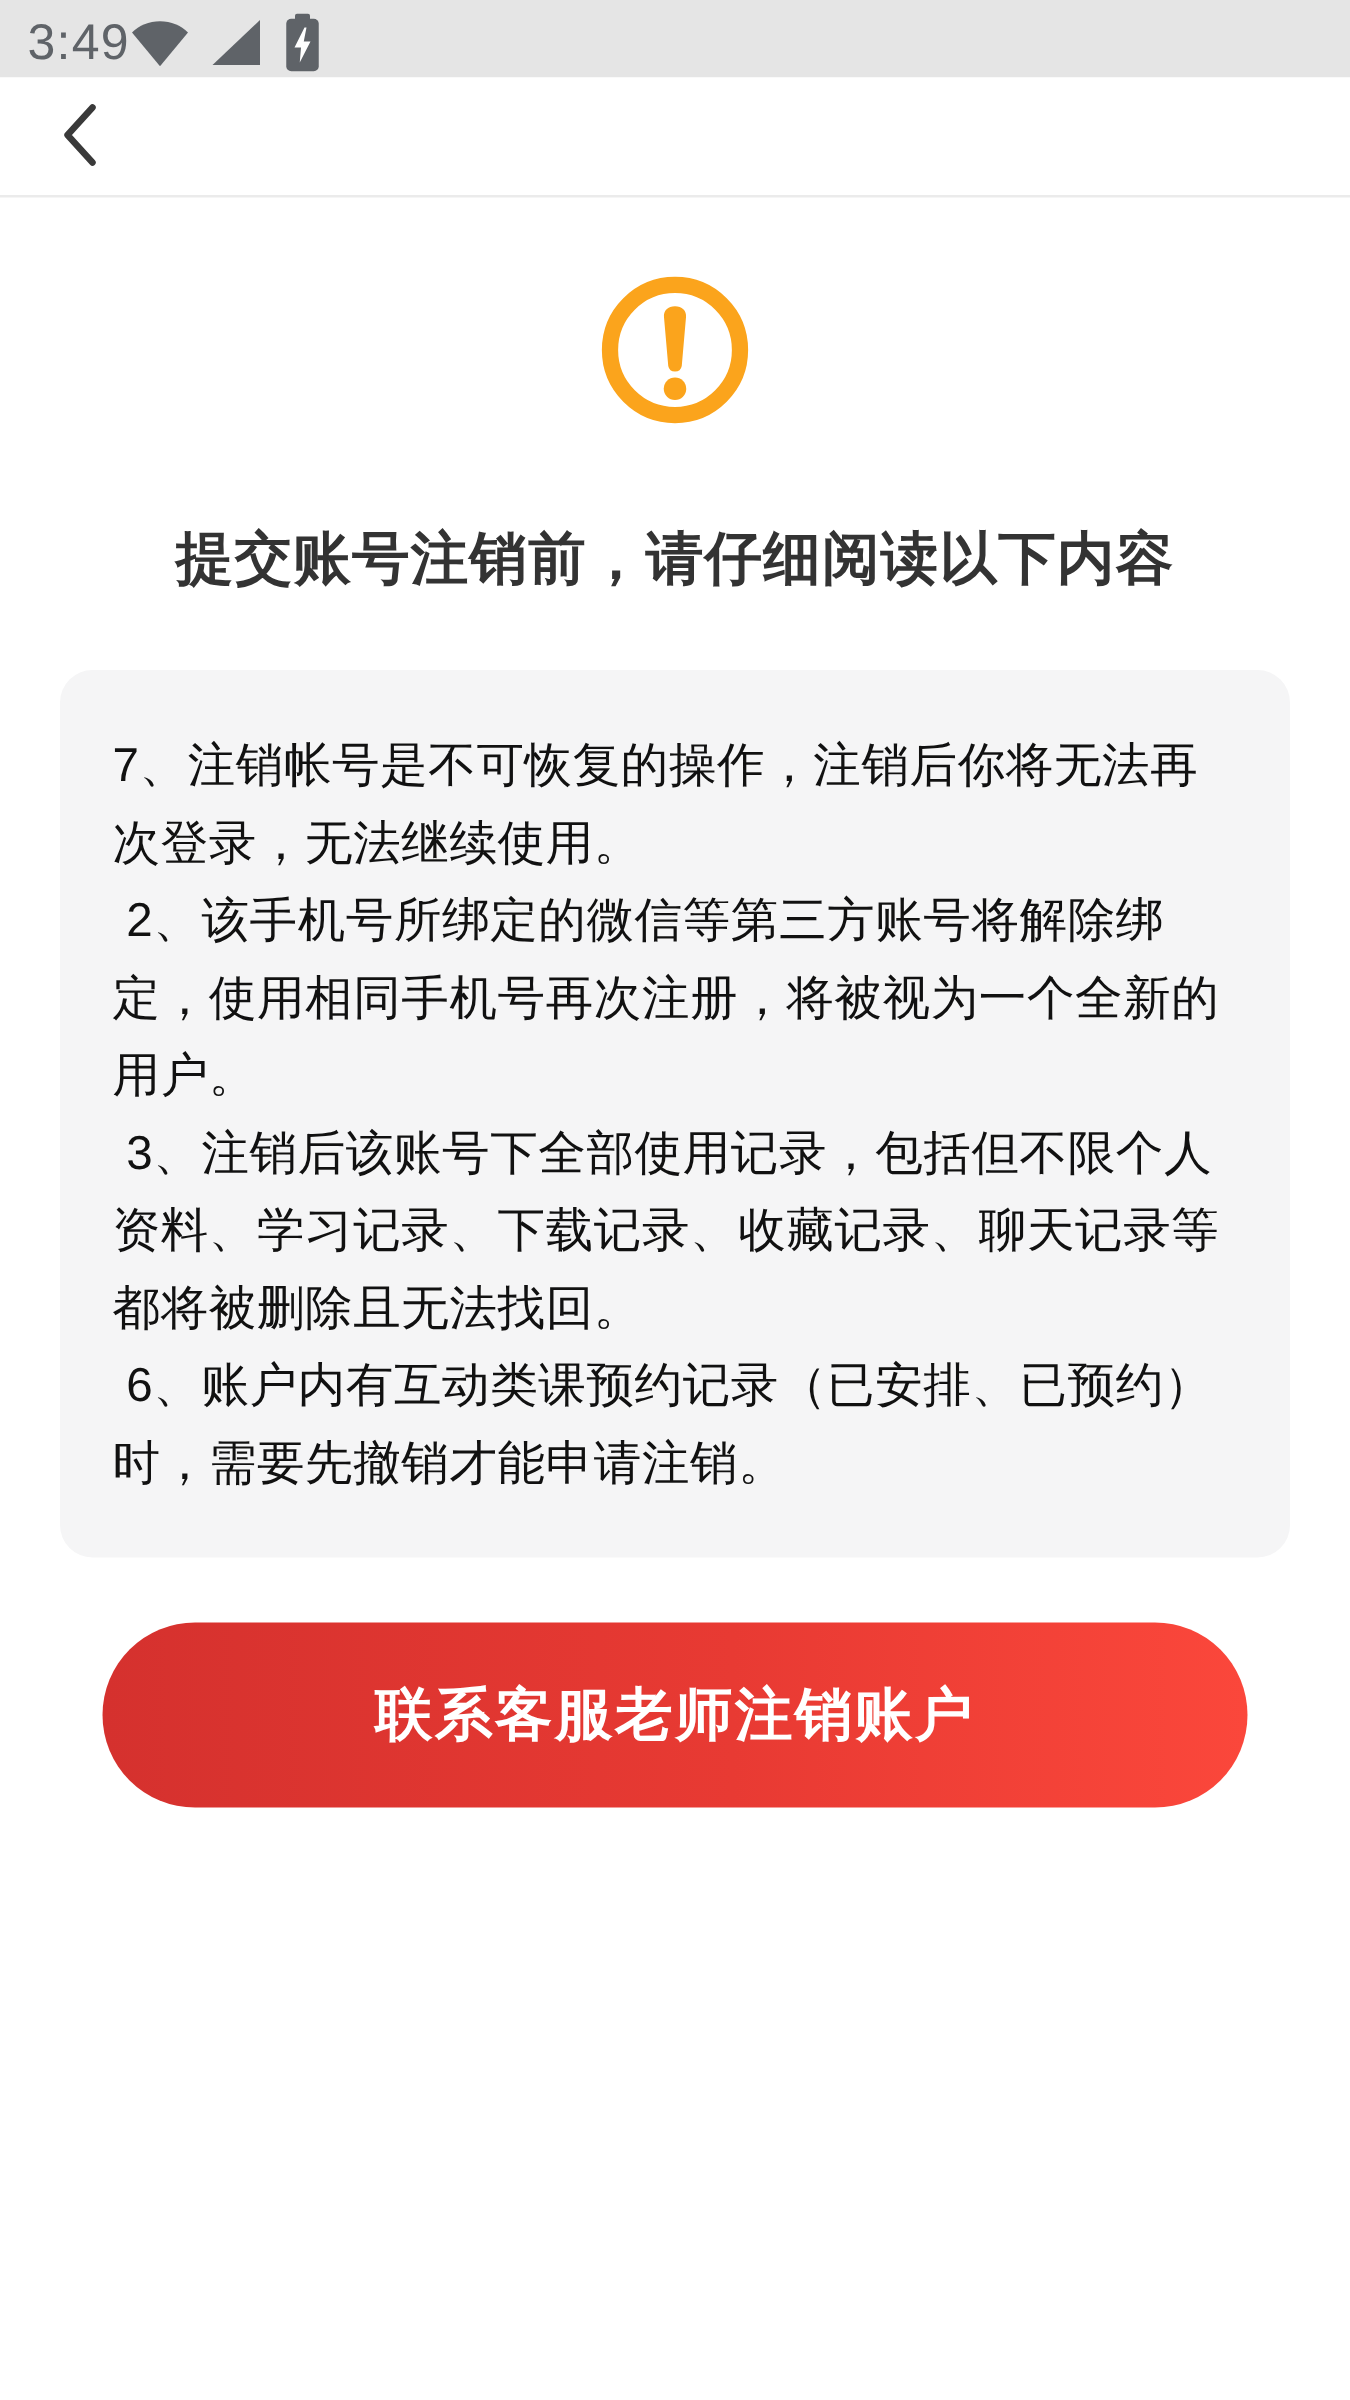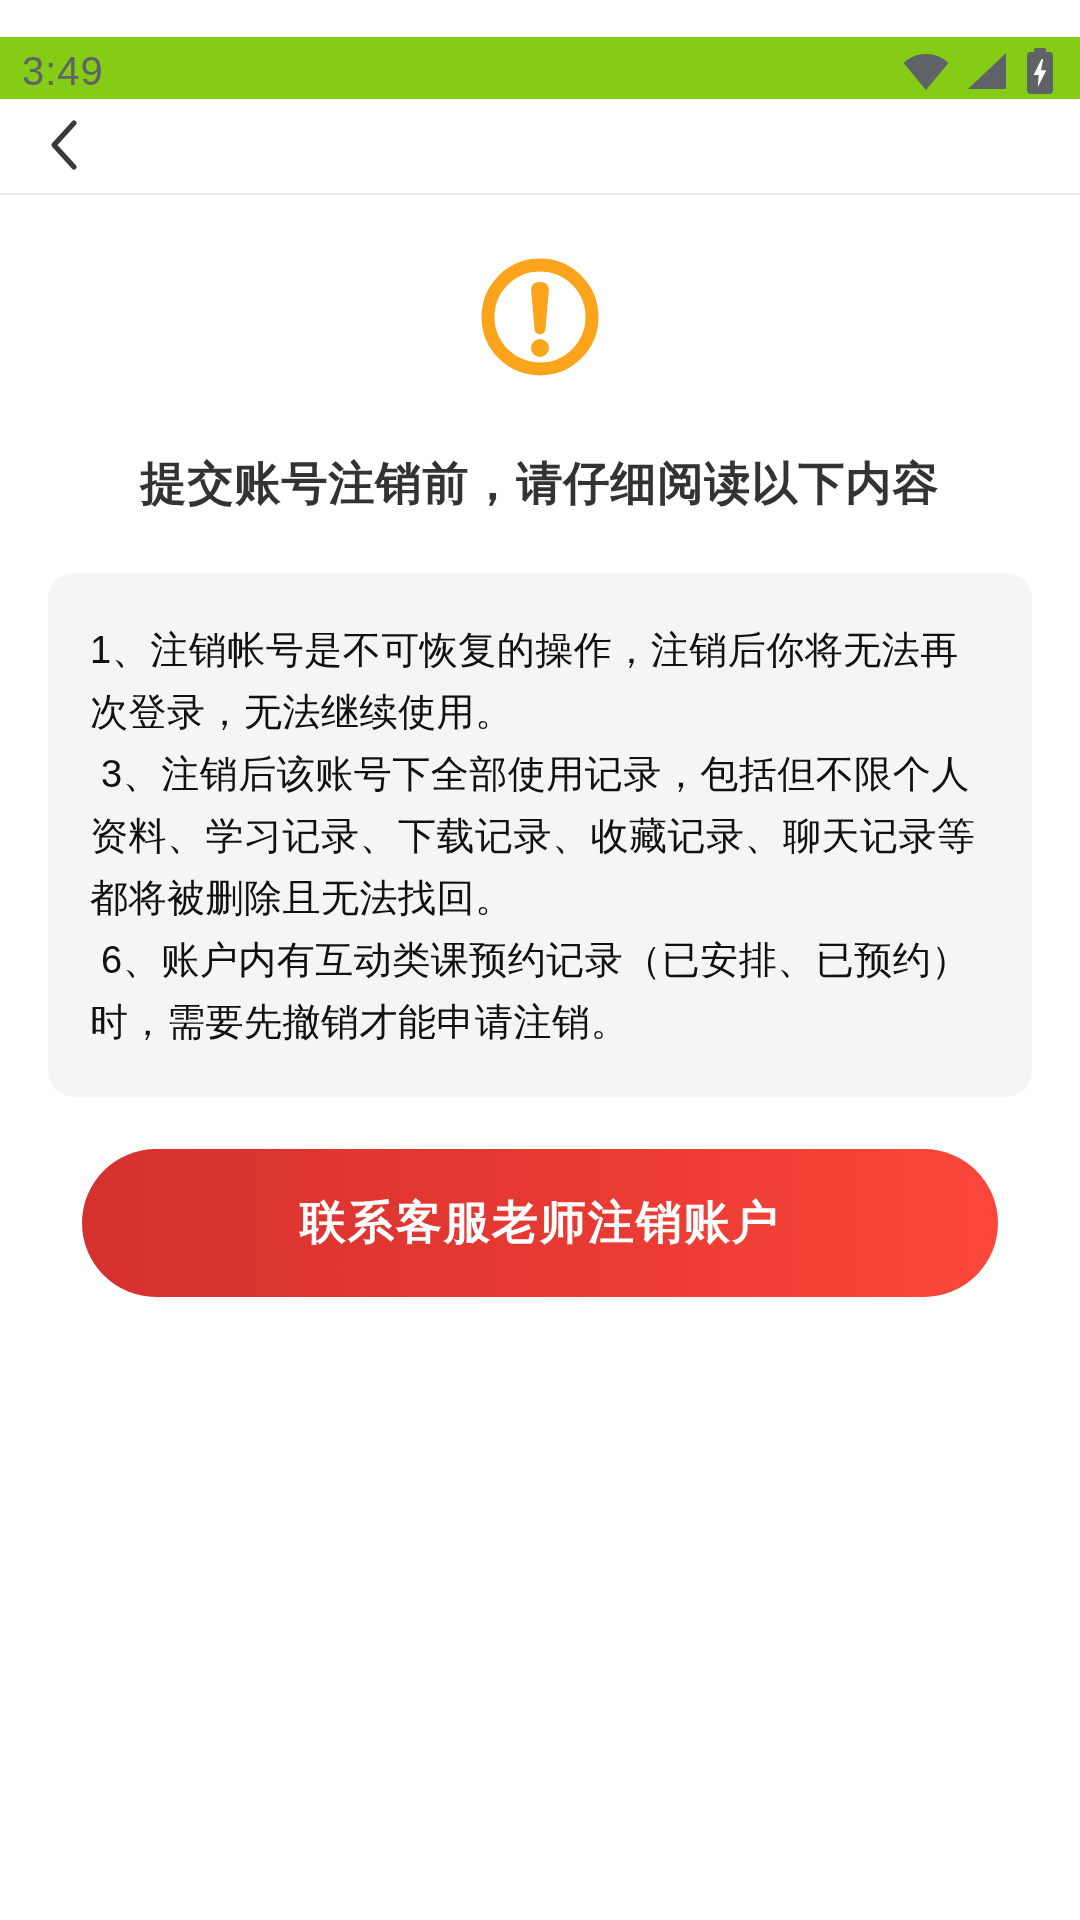--- a/index.html
+++ b/index.html
@@ -13,24 +13,22 @@
     background: #ffffff;
     outline: 1px solid #d6d6d6;
     overflow: hidden;
   }
 
   
   .status-bar {
     height: 62px;
     display: flex;
     align-items: center;
-    justify-content: space-between;
     padding: 6px 24px 0 22px;
-    background: #84cc16;
-    margin-top: 37px;
+    background: #e5e5e5;
   }
   .status-time {
     font-size: 40px;
     color: #5f6368;
     letter-spacing: 1px;
   }
   .status-icons {
     display: flex;
     align-items: center;
     gap: 16px;
@@ -161,21 +159,22 @@
       <svg width="120" height="120" viewBox="0 0 120 120">
         <circle cx="60" cy="60" r="52" fill="none" stroke="#FBA41C" stroke-width="13"></circle>
         <path d="M60 25 c-5.5 0 -9.4 3.4 -8.8 8.8 l3.4 39 a5.5 5.5 0 0 0 10.8 0 l3.4 -39 c0.6 -5.4 -3.3 -8.8 -8.8 -8.8 z" fill="#FBA41C"></path>
         <circle cx="60" cy="91" r="9" fill="#FBA41C"></circle>
       </svg>
     </div>
 
     <div class="notice-heading">提交账号注销前，请仔细阅读以下内容</div>
 
     <div class="notice-box">
-      <p class="notice-item">1、注销帐号是不可恢复的操作，注销后你将无法再次登录，无法继续使用。</p>
+      <p class="notice-item">7、注销帐号是不可恢复的操作，注销后你将无法再次登录，无法继续使用。</p>
+      <p class="notice-item"> 2、该手机号所绑定的微信等第三方账号将解除绑定，使用相同手机号再次注册，将被视为一个全新的用户。</p>
       <p class="notice-item"> 3、注销后该账号下全部使用记录，包括但不限个人资料、学习记录、下载记录、收藏记录、聊天记录等都将被删除且无法找回。</p>
       <p class="notice-item"> 6、账户内有互动类课预约记录（已安排、已预约）时，需要先撤销才能申请注销。</p>
     </div>
 
     <button class="contact-button">联系客服老师注销账户</button>
 
   </div>
 </div>
 
 </body></html>

